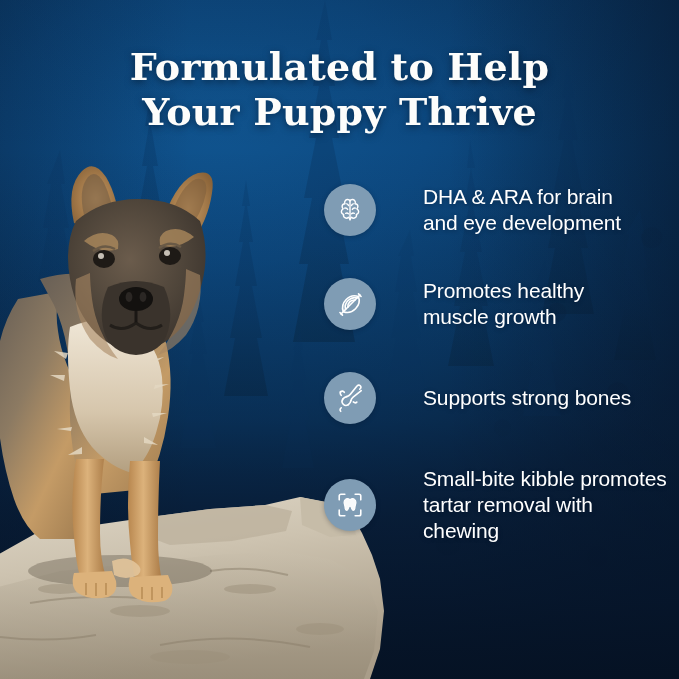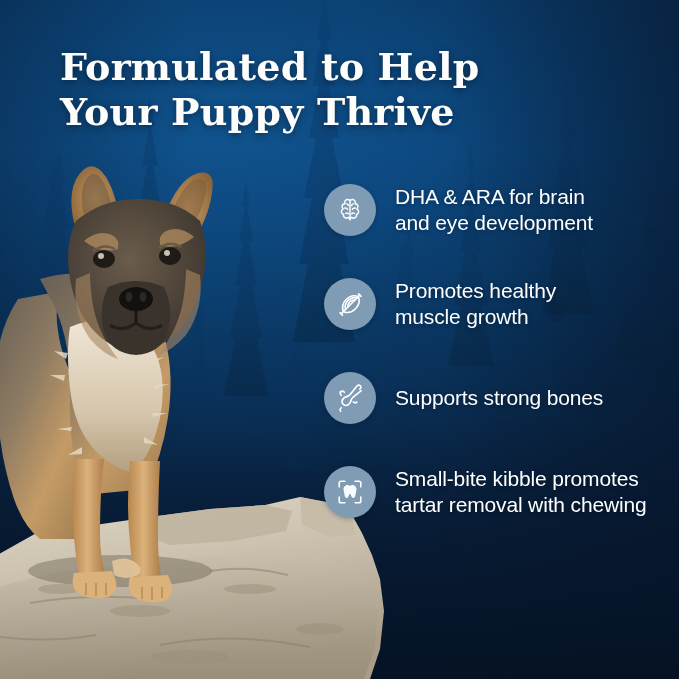--- a/index.html
+++ b/index.html
@@ -42,40 +42,41 @@
       radial-gradient(circle at 96% 35%, rgba(11,44,80,.5) 0 10px, transparent 11px),
       radial-gradient(circle at 66% 80%, rgba(8,32,60,.6) 0 12px, transparent 13px),
       radial-gradient(circle at 88% 82%, rgba(8,30,58,.6) 0 10px, transparent 11px),
       radial-gradient(circle at 55% 90%, rgba(8,30,58,.55) 0 14px, transparent 15px),
       radial-gradient(circle at 30% 94%, rgba(8,28,54,.5) 0 12px, transparent 13px);
   }
 
   
   .headline{
     position:absolute;left:0;right:0;top:44px;
-    text-align:left;
+    text-align:center;
     font-family:"DejaVu Serif","Liberation Serif",serif;
     font-weight:700;
     font-size:38px;
     line-height:45px;
     color:#fdfdfb;
     letter-spacing:.2px;
     text-shadow:0 2px 7px rgba(4,18,36,.55);
     padding:0 60px;
     white-space:pre-line;
   }
 
   
   .features{
     position:absolute;left:324px;top:184px;width:345px;
   }
   .feature{
     display:flex;align-items:center;
     margin-bottom:42px;
     min-height:52px;
+    gap:28px;
   }
   .feature:last-child{margin-bottom:12px;}
   .icon-circle{
     flex:0 0 auto;
     width:52px;height:52px;border-radius:50%;
     background:#7f9cb4;
     display:flex;align-items:center;justify-content:center;
     box-shadow:0 1px 5px rgba(4,16,32,.28);
   }
   .icon-circle svg{display:block;}

